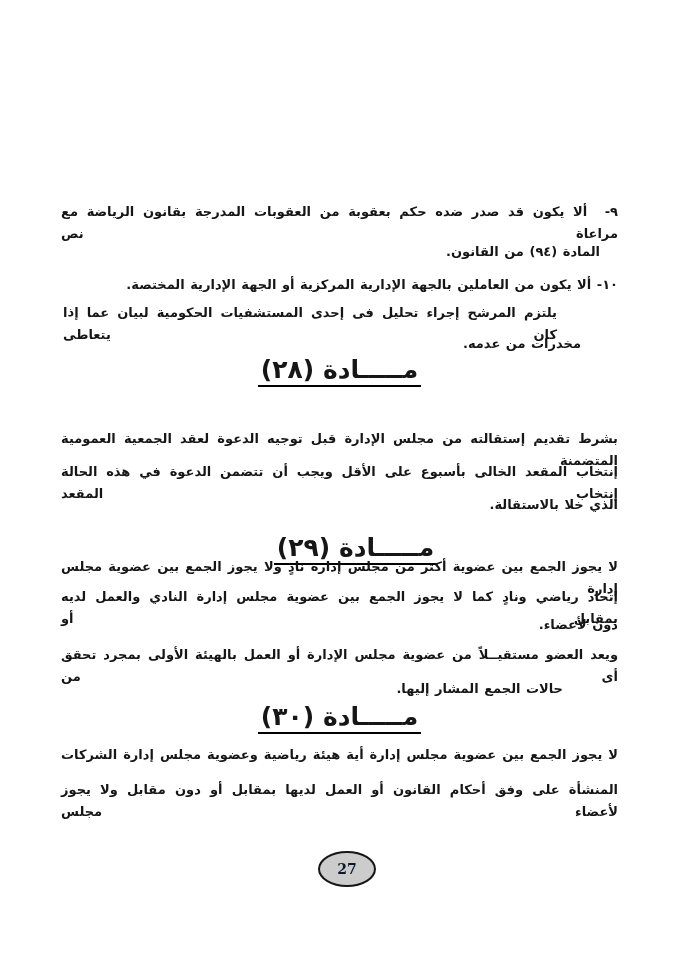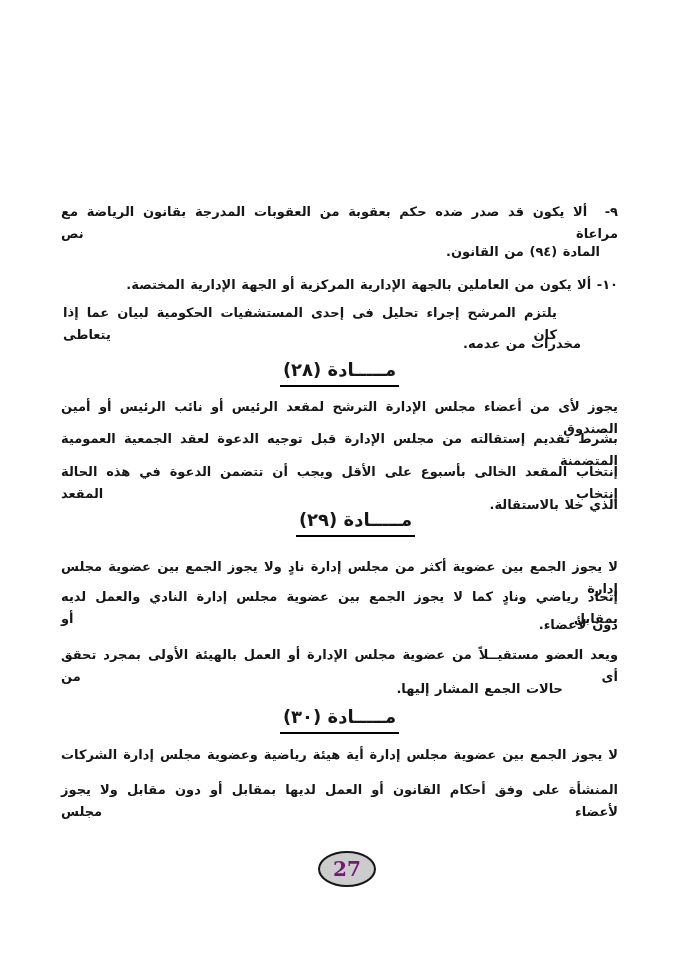--- a/index.html
+++ b/index.html
@@ -11,52 +11,51 @@
   .ln{
     position:absolute;right:61px;width:557px;direction:rtl;
     font-weight:700;font-size:13px;line-height:22px;
     text-align:justify;text-align-last:justify;-moz-text-align-last:justify;
     letter-spacing:0;word-spacing:1px;
   }
   .ln.end{width:auto;text-align:right;text-align-last:right;-moz-text-align-last:right;white-space:nowrap;}
   .ln.narrow{right:122px;width:494px;}
   .heading{position:absolute;left:0;right:0;text-align:center;direction:rtl;}
   .heading .h-inner{
-    display:inline-block;font-weight:700;font-size:18px;line-height:23px;
+    display:inline-block;font-weight:700;font-size:25px;line-height:23px;
     border-bottom:2.5px solid #000;padding:0 3px 4px 3px;
   }
   .page-badge{
     position:absolute;left:318px;top:851px;width:58px;height:36px;
     background:#cccccc;border:2px solid #161616;border-radius:50%;
     box-sizing:border-box;display:flex;align-items:center;justify-content:center;
-    font-family:"DejaVu Serif",serif;font-weight:700;font-size:20px;color:#701a75;
+    font-family:"DejaVu Serif",serif;font-weight:700;font-size:14px;color:#0f172a;
   }
 </style>
 </head>
 <body>
 
 <div class="page">
 
   <div class="ln" style="top:201px;">٩-&nbsp;&nbsp;ألا يكون قد صدر ضده حكم بعقوبة من العقوبات المدرجة بقانون الرياضة مع مراعاة نص</div>
   <div class="ln end" style="top:241px;right:79px;">المادة (٩٤) من القانون.</div>
 
   <div class="ln end" style="top:274px;">١٠- ألا يكون من العاملين بالجهة الإدارية المركزية أو الجهة الإدارية المختصة.</div>
 
   <div class="ln narrow" style="top:302px;margin-left:8px;">يلتزم المرشح إجراء تحليل فى إحدى المستشفيات الحكومية لبيان عما إذا كان يتعاطى</div>
   <div class="ln end" style="top:333px;right:98px;">مخدرات من عدمه.</div>
 
   <div class="heading" style="top:358px;">
     <span class="h-inner">مـــــادة (٢٨)</span>
   </div>
-  <div class="ln" style="top:396px;">يجوز لأى من أعضاء مجلس الإدارة الترشح لمقعد الرئيس أو نائب الرئيس أو أمين الصندوق</div>
   <div class="ln" style="top:428px;">بشرط تقديم إستقالته من مجلس الإدارة قبل توجيه الدعوة لعقد الجمعية العمومية المتضمنة</div>
   <div class="ln" style="top:461px;">إنتخاب المقعد الخالى بأسبوع على الأقل ويجب أن تتضمن الدعوة في هذه الحالة إنتخاب المقعد</div>
   <div class="ln end" style="top:494px;">الذي خلا بالاستقالة.</div>
 
-  <div class="heading" style="top:508px;margin-left:32px;">
+  <div class="heading" style="top:536px;margin-left:32px;">
     <span class="h-inner">مـــــادة (٢٩)</span>
   </div>
   <div class="ln" style="top:556px;">لا يجوز الجمع بين عضوية أكثر من مجلس إدارة نادٍ ولا يجوز الجمع بين عضوية مجلس إدارة</div>
   <div class="ln" style="top:586px;">إتحاد رياضي ونادٍ كما لا يجوز الجمع بين عضوية مجلس إدارة النادي والعمل لديه بمقابل أو</div>
   <div class="ln end" style="top:614px;">دون لأعضاء.</div>
   <div class="ln" style="top:644px;">ويعد العضو مستقيــلاً من عضوية مجلس الإدارة أو العمل بالهيئة الأولى بمجرد تحقق أى من</div>
   <div class="ln end" style="top:678px;right:116px;">حالات الجمع المشار إليها.</div>
 
   <div class="heading" style="top:705px;">
     <span class="h-inner">مـــــادة (٣٠)</span>

